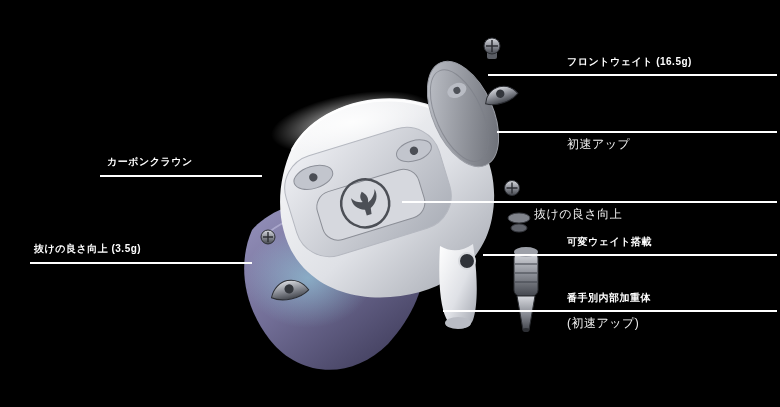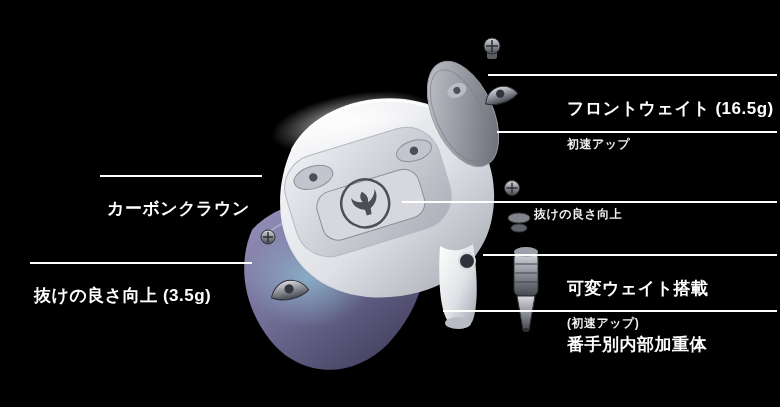--- a/index.html
+++ b/index.html
@@ -2,25 +2,25 @@
 <html><head>
 <meta charset="utf-8">
 <style>
   html,body{margin:0;padding:0;background:#000;}
   .scene{
     position:relative;width:780px;height:407px;background:#000;overflow:hidden;
     font-family:"Liberation Sans",sans-serif;
   }
   .rule{position:absolute;height:1.5px;background:#ffffff;}
   .co-title{
-    position:absolute;color:#ffffff;font-size:17px;font-weight:bold;
-    white-space:nowrap;letter-spacing:0.5px;line-height:18px;margin-top:47px;
+    position:absolute;color:#ffffff;font-size:10px;font-weight:bold;
+    white-space:nowrap;letter-spacing:0.5px;line-height:18px;
   }
   .co-sub{
-    position:absolute;color:#f0f0f0;font-size:12px;font-weight:bold;
+    position:absolute;color:#f0f0f0;font-size:12px;font-weight:normal;
     white-space:nowrap;letter-spacing:0.5px;line-height:14px;
   }
   svg{position:absolute;left:0;top:0;}
 </style>
 </head>
 <body>
 
 <div class="scene">
 
   <svg width="780" height="407" viewBox="0 0 780 407">

